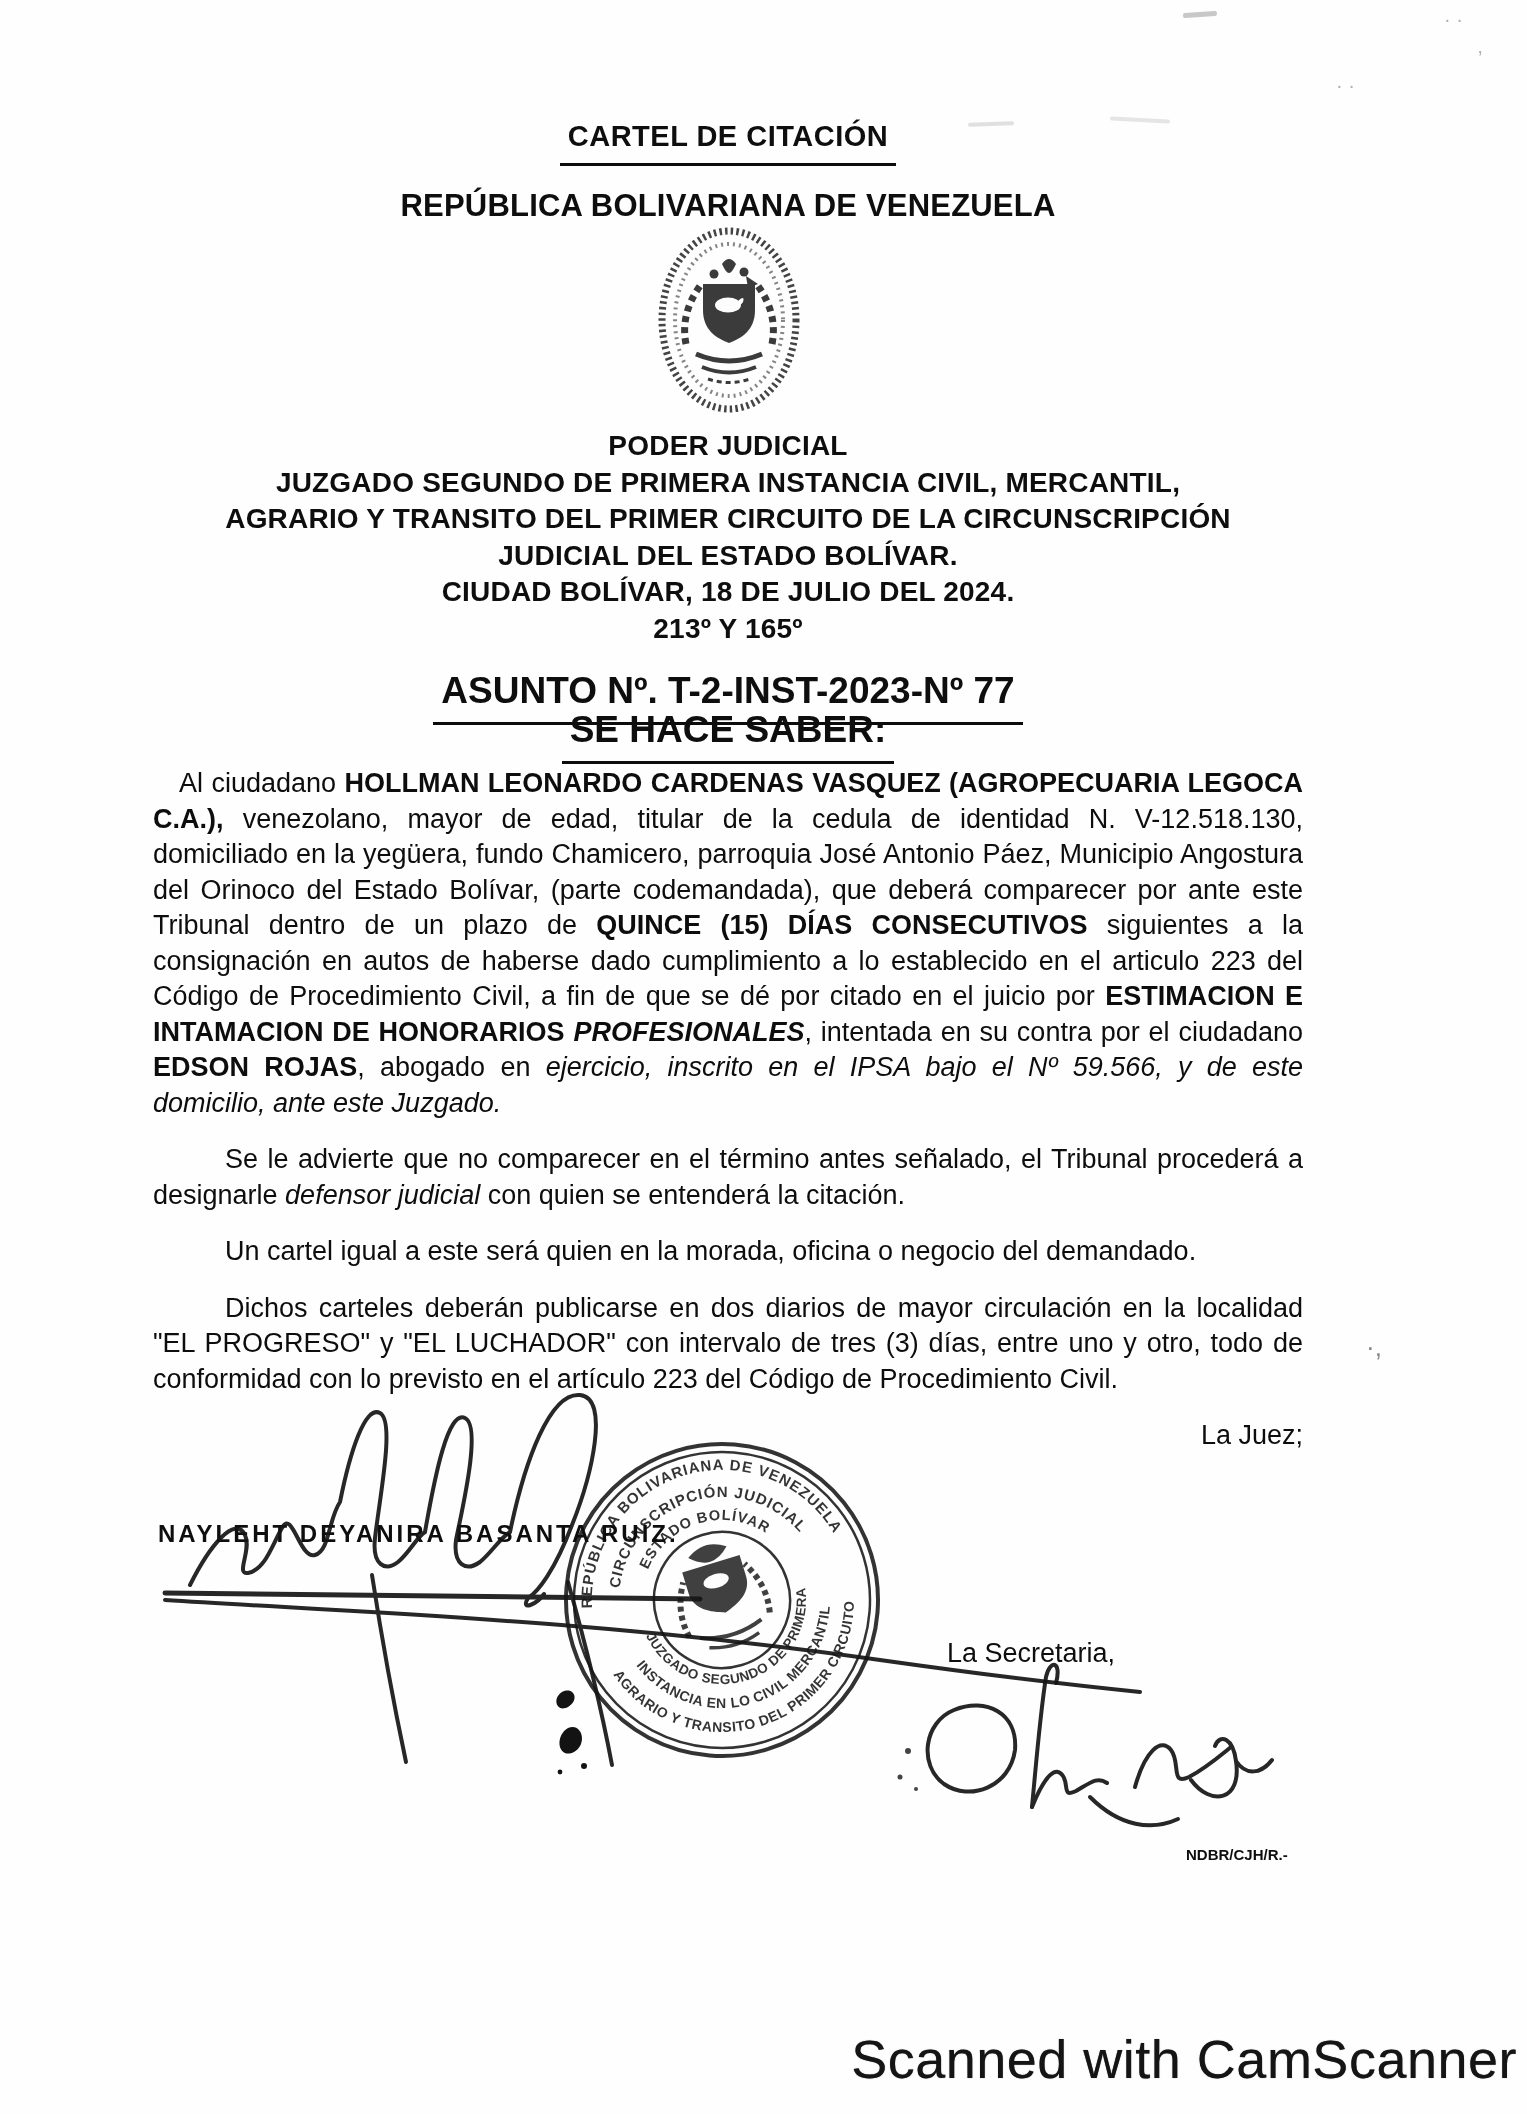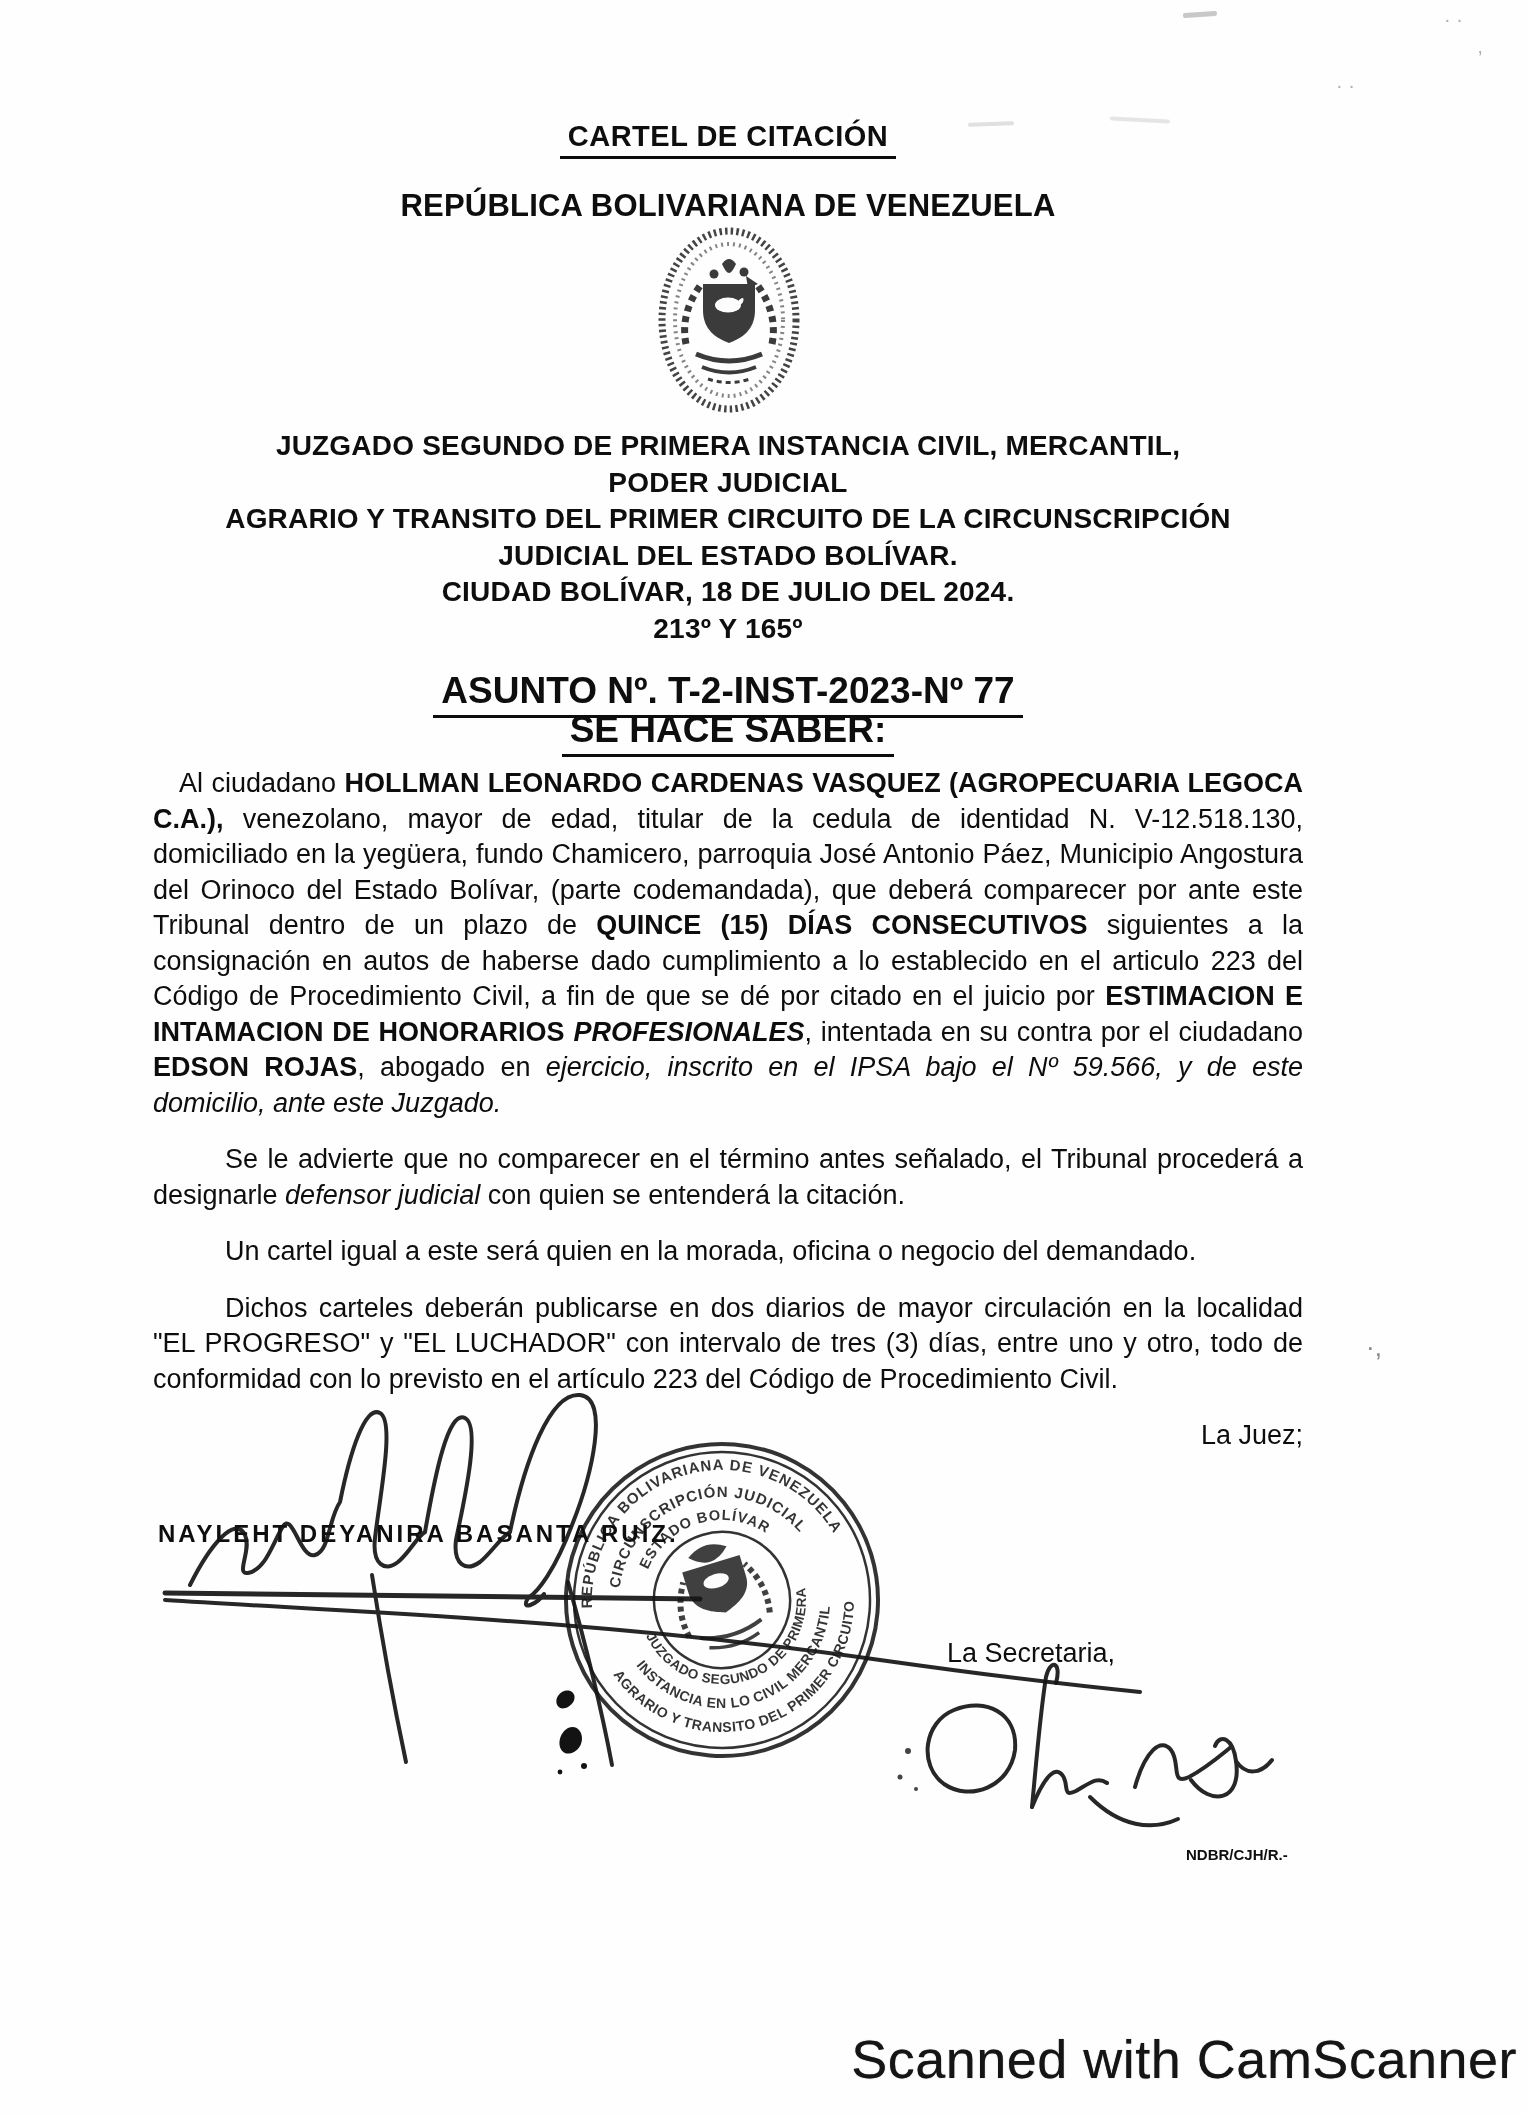--- a/index.html
+++ b/index.html
@@ -3,21 +3,21 @@
 <meta charset="utf-8">
 <style>
   html,body{margin:0;padding:0;background:#e8e8e8;}
   .page{
     position:relative; width:1527px; height:2114px; background:#fefefe;
     font-family:"Liberation Sans", sans-serif; color:#0e0e0e; overflow:hidden;
     margin:0 auto;
   }
   .center-col{position:absolute; left:153px; width:1150px; text-align:center;}
   .hline{font-weight:700; font-size:28px; line-height:36.5px; letter-spacing:.2px;}
-  .utitle{display:inline-block; border-bottom:3px solid #0c0c0c; padding:0 8px 3px;}
+  .utitle{display:inline-block; border-bottom:3px solid #0c0c0c; padding:0 8px 10px;}
   .doc-title{font-weight:700; font-size:29px; letter-spacing:.5px;}
   .republic{font-weight:700; font-size:31px; letter-spacing:.2px;}
   .asunto{font-weight:700; font-size:37px;}
   
   .bodyblock{position:absolute; left:153px; top:766px; width:1150px;
     font-size:27px; line-height:35.5px; text-align:justify; color:#0d0d0d;}
   .para{margin:0 0 21px 0; text-indent:72px;}
   .para:first-child{text-indent:26px;}
   .b{font-weight:700;}
   .i{font-style:italic;}
@@ -73,22 +73,22 @@
 
     <path d="M30,118 Q24,88 44,60" fill="none" stroke="#111" stroke-width="7" stroke-dasharray="6 5"></path>
     <path d="M116,118 Q122,88 102,60" fill="none" stroke="#111" stroke-width="7" stroke-dasharray="6 5"></path>
 
     <path d="M40,128 Q73,142 106,128" fill="none" stroke="#111" stroke-width="5"></path>
     <path d="M46,141 Q73,152 100,141" fill="none" stroke="#111" stroke-width="4"></path>
     <path d="M52,153 Q73,160 94,153" fill="none" stroke="#111" stroke-width="3" stroke-dasharray="5 4"></path>
   </svg>
 
   <div class="center-col" style="top:428px;">
+      <div class="hline">PODER JUDICIAL</div>
       <div class="hline">JUZGADO SEGUNDO DE PRIMERA INSTANCIA CIVIL, MERCANTIL,</div>
-      <div class="hline">PODER JUDICIAL</div>
       <div class="hline">AGRARIO Y TRANSITO DEL PRIMER CIRCUITO DE LA CIRCUNSCRIPCIÓN</div>
       <div class="hline">JUDICIAL DEL ESTADO BOLÍVAR.</div>
       <div class="hline">CIUDAD BOLÍVAR, 18 DE JULIO DEL 2024.</div>
       <div class="hline">213º Y 165º</div>
     </div>
 
   <div class="center-col" style="top:670px;">
     <span class="asunto utitle">ASUNTO Nº. T-2-INST-2023-Nº 77</span>
   </div>
   <div class="center-col" style="top:709px;">

